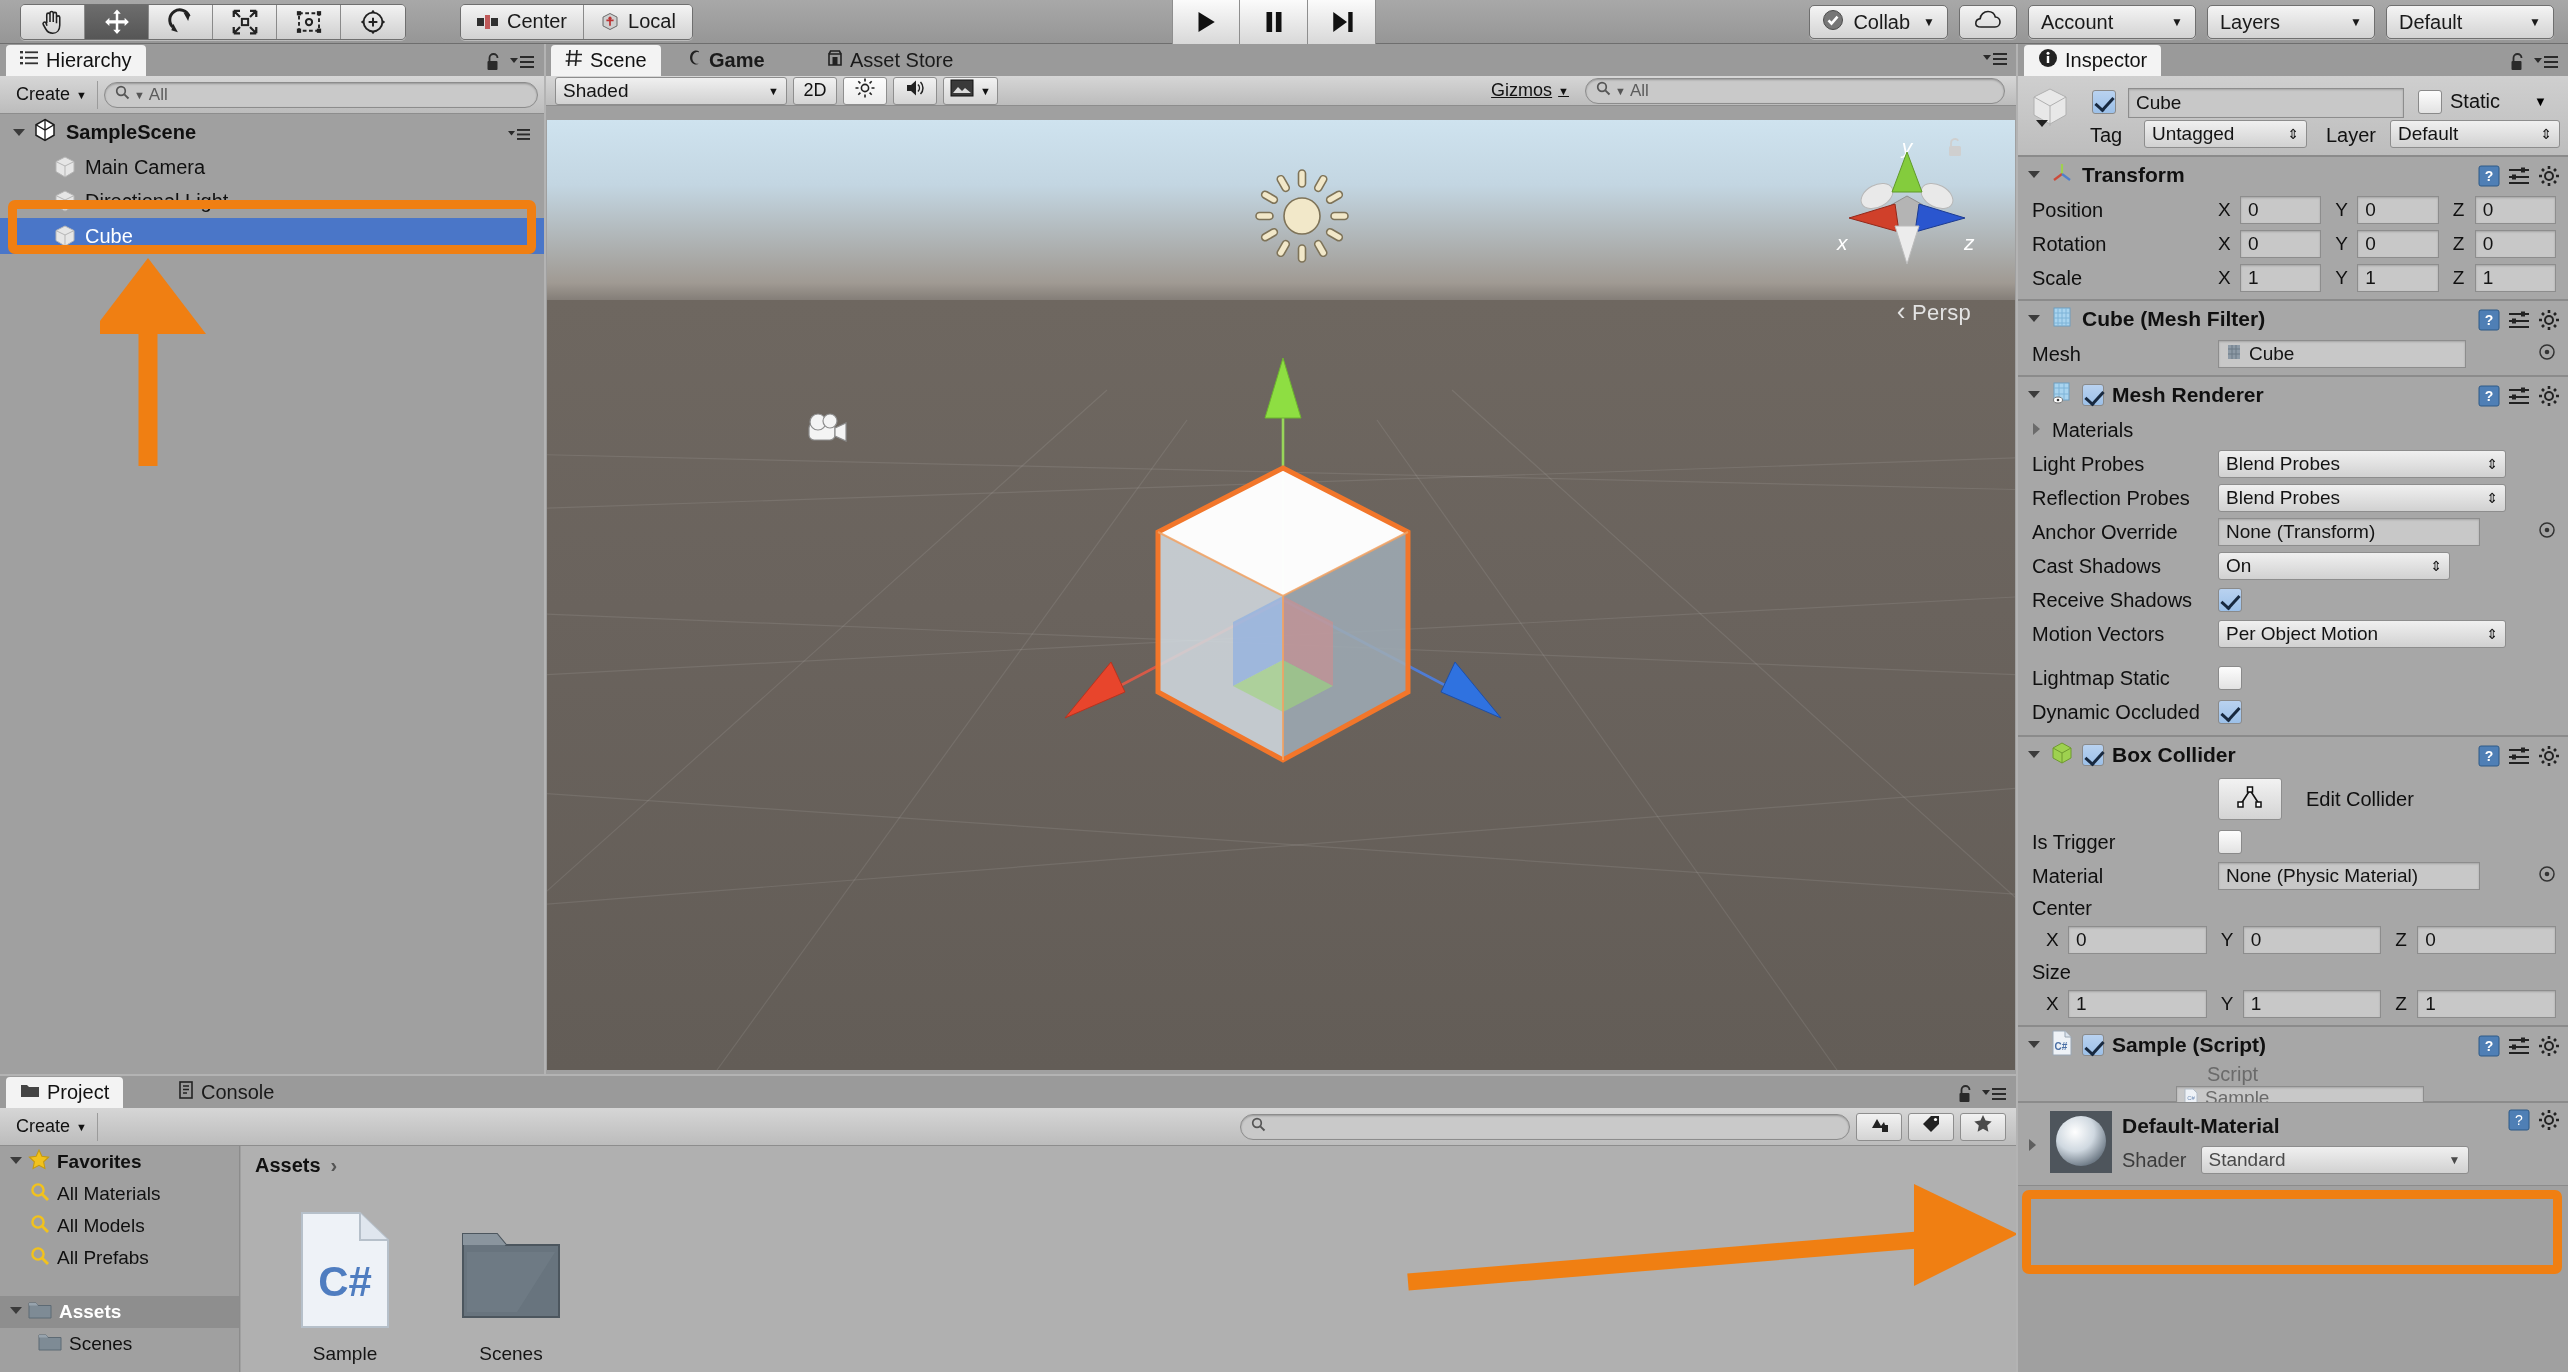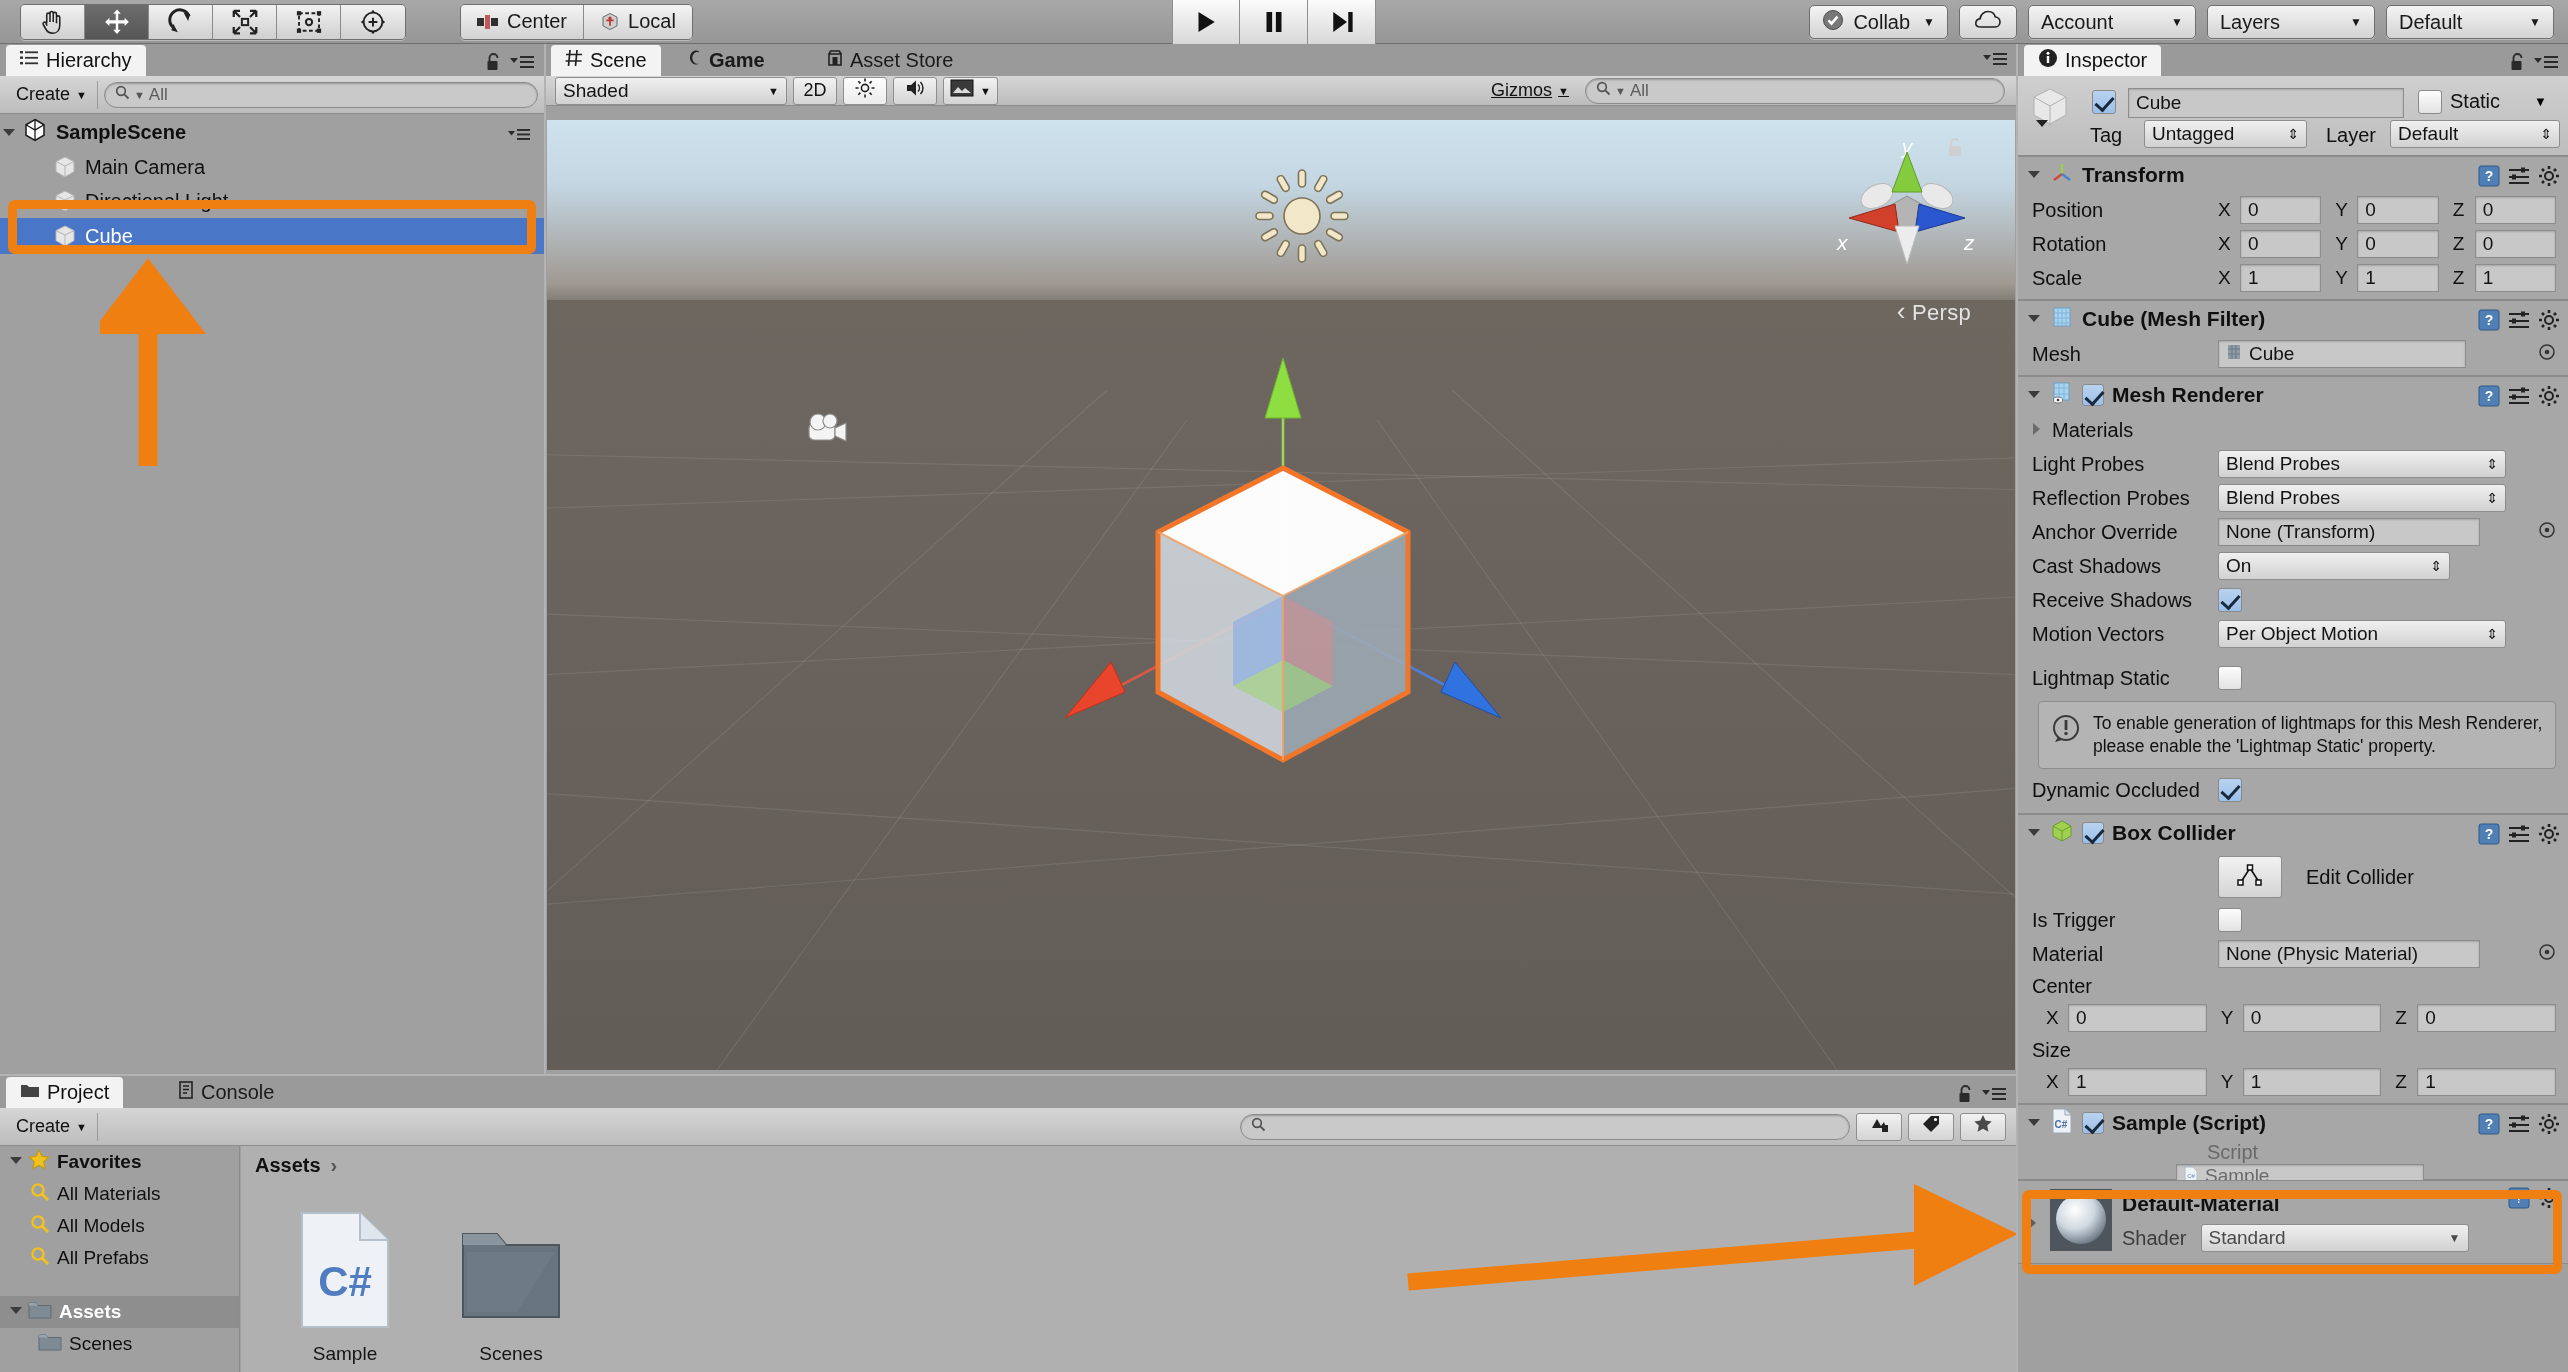--- a/index.html
+++ b/index.html
@@ -85,21 +85,21 @@
   }
   .searchbox {
     flex:1; height:26px; border-radius:13px; background:#c9c9c9;
     border:1px solid #8c8c8c; display:flex; align-items:center; padding:0 10px; gap:4px;
     font-size:17px; color:#5c5c5c; box-shadow: inset 0 1px 2px rgba(0,0,0,.25);
   }
 
   
   #hierarchy { left:0; top:44px; width:544px; height:1030px; }
   .hier-list { position:absolute; left:0; top:70px; right:0; bottom:0; background:#a0a0a0; overflow:hidden;}
-  .hrow { height:34px; display:flex; align-items:center; font-size:20px; color:#101010; position:relative;}
+  .hrow { height:34px; display:flex; align-items:center; padding-left:10px; font-size:20px; color:#101010; position:relative;}
   .hrow.scene { font-weight:bold; }
   .hrow.selected { background:#4a76c8; color:#fff; }
   .tri { width:18px; height:18px; margin-right:4px; flex:0 0 auto;}
   .cube-ico { width:26px; height:24px; margin-right:7px; flex:0 0 auto;}
   .panel-menu { position:absolute; right:10px; top:8px; display:flex; gap:8px; align-items:center;}
 
   
   #scene { left:545px; top:44px; width:1472px; height:1030px; background:#a0a0a0;}
   .scene-view { position:absolute; left:2px; top:76px; right:2px; bottom:4px; overflow:hidden; }
   .sky {
@@ -883,31 +883,20 @@
           <span class="lbl">Motion Vectors</span>
           <span class="dd" style="width:288px;">
             <span>Per Object Motion</span>
               <span style="font-size:14px;">⇕</span>
           </span>
         </div>
         <div class="row" style="margin-top:10px;">
           <span class="lbl">Lightmap Static</span>
           <span class="chk"></span>
         </div>
-        <div class="infobox">
-          <span style="flex:0 0 auto;">
-            <svg width="34" height="34" viewBox="0 0 34 34">
-                <circle cx="17" cy="16" r="12" fill="none" stroke="#3a3a3a" stroke-width="2"></circle>
-                <path d="M9 25l-3 5 7-2z" fill="#3a3a3a"></path>
-                <rect x="15.6" y="8" width="2.8" height="10" fill="#3a3a3a"></rect>
-                <circle cx="17" cy="21.5" r="1.7" fill="#3a3a3a"></circle>
-              </svg>
-          </span>
-          <span>To enable generation of lightmaps for this Mesh Renderer, please enable the 'Lightmap Static' property.</span>
-        </div>
         <div class="row" style="margin-bottom:6px;">
           <span class="lbl">Dynamic Occluded</span>
           <span class="chk on"></span>
         </div>
       </div>
 
       <div class="sec">
         <div class="sec-hdr">
           <span><svg width="16" height="16" viewBox="0 0 16 16">
                 <path d="M2 5l6 7 6-7z" fill="#3b3b3b"></path>

